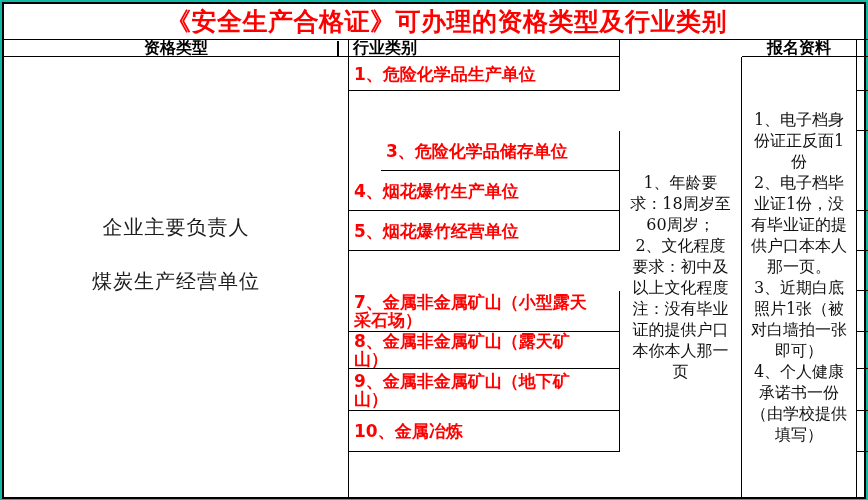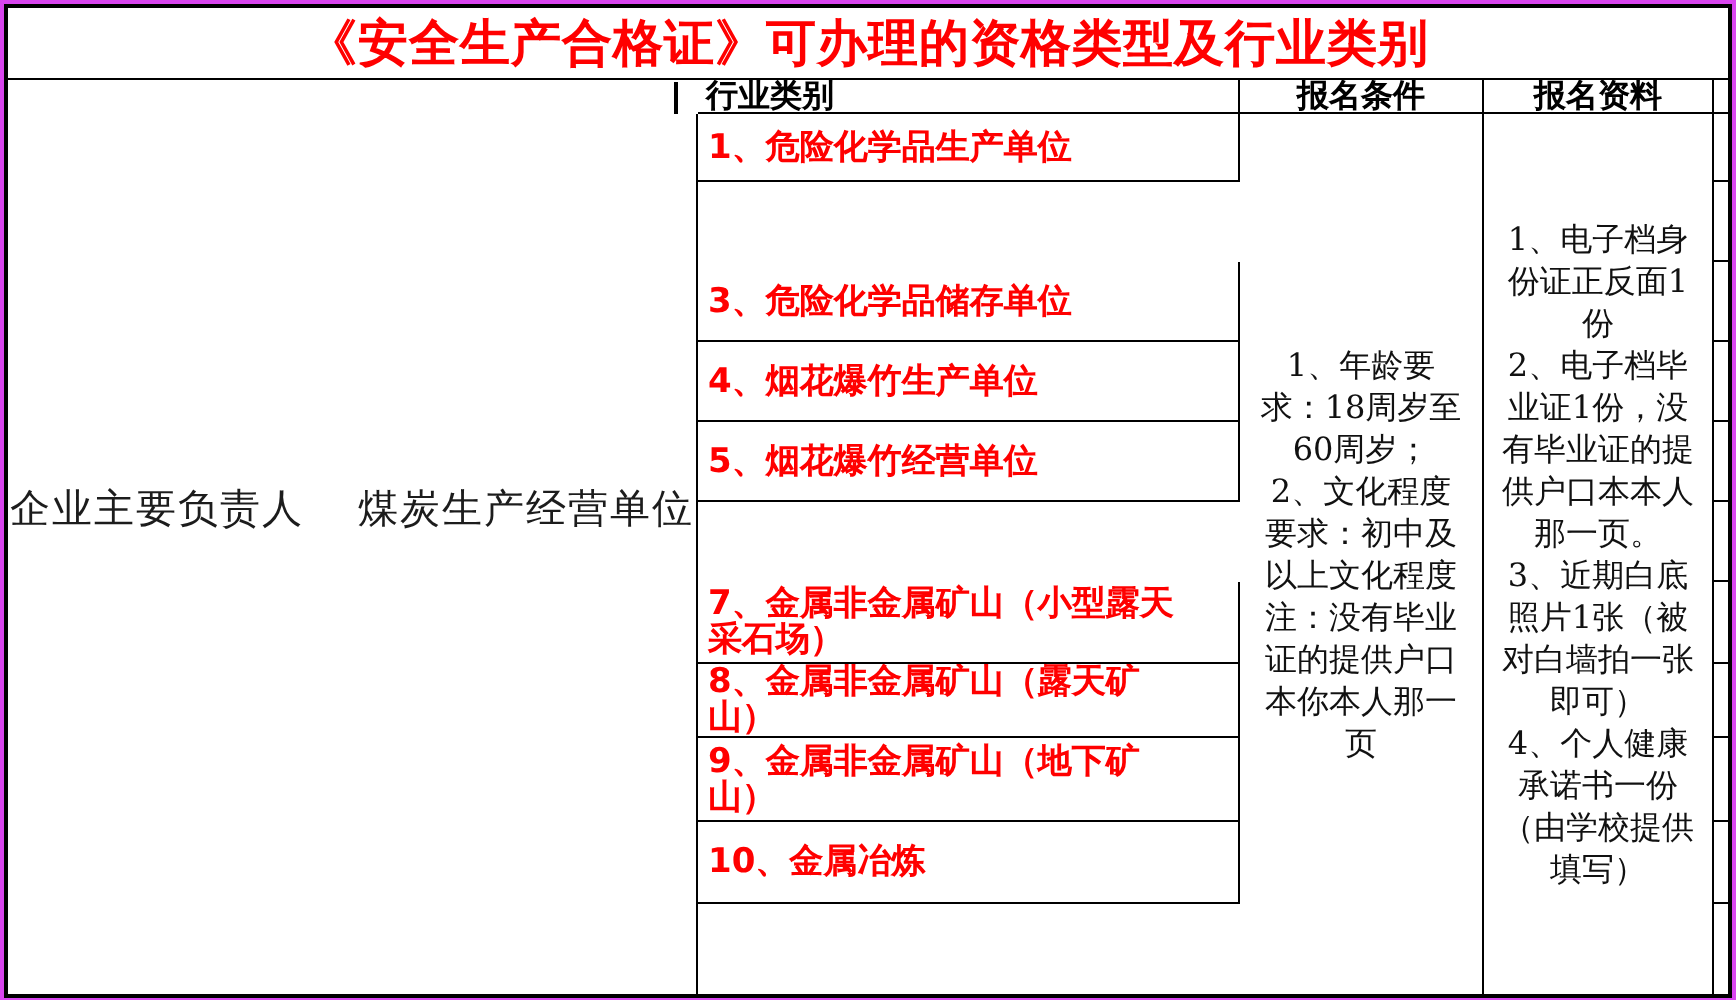--- a/index.html
+++ b/index.html
@@ -1,20 +1,20 @@
 <!DOCTYPE html>
 <html><head>
 <meta charset="utf-8">
 <style>
   html, body { margin: 0; padding: 0; background: #ffffff; }
   .screen {
     position: relative;
     width: 868px;
     height: 500px;
-    background: #d946ef;
+    background: #14b8a6;
     overflow: hidden;
     font-family: "DejaVu Sans", "Liberation Sans", sans-serif;
   }
   .table {
     position: absolute;
     left: 2px;
     top: 2px;
     width: 864px;
     height: 497px;
     box-sizing: border-box;
@@ -60,21 +60,21 @@
   .h-ind  { grid-column: 2; justify-content: flex-start; padding-left: 4px; }
   .h-cond { grid-column: 3; }
   .h-mat  { grid-column: 4; }
   .h-edge { grid-column: 5; border-right: none; }
   
   .qual-cell {
     grid-column: 1;
     grid-row: 3 / 14;
     border-bottom: none;
     display: flex;
-    flex-direction: row;
+    flex-direction: column;
     align-items: center;
     justify-content: center;
     gap: 27px;
     padding-bottom: 46px;
     font-family: "DejaVu Serif", "Liberation Serif", serif;
     font-size: 20px;
     color: #1c1c1c;
     letter-spacing: 1px;
   }
   .cond-cell, .mat-cell {
@@ -100,21 +100,21 @@
     color: #ff0000;
     font-weight: bold;
     font-size: 17px;
     line-height: 18px;
     white-space: pre-line;
   }
   
   .edge-cell { grid-column: 5; border-right: none; }
   .r1  { grid-row: 3; }
   .r2  { grid-row: 4; }
-  .r3  { grid-row: 5; }
+  .r3  { grid-row: 5; margin-left: 32px; }
   .r4  { grid-row: 6; }
   .r5  { grid-row: 7; }
   .r6  { grid-row: 8; }
   .r7  { grid-row: 9; }
   .r8  { grid-row: 10; }
   .r9  { grid-row: 11; }
   .r10 { grid-row: 12; }
   .r11 { grid-row: 13; border-bottom: none; }
   
   .header-divider-artifact {
@@ -127,22 +127,22 @@
   }
 </style>
 </head>
 <body>
 
 <div class="screen">
   <div class="table">
 
     <div class="cell title-cell">《安全生产合格证》可办理的资格类型及行业类别</div>
 
+    <div class="cell header-cell h-qual">资格类型</div>
     <div class="cell header-cell h-ind">行业类别</div>
-    <div class="cell header-cell h-cond">报名条件</div>
     <div class="cell header-cell h-mat">报名资料</div>
     <div class="cell header-cell h-edge"></div>
 
     <div class="cell qual-cell">
       <div>企业主要负责人</div>
       <div>煤炭生产经营单位</div>
     </div>
 
     <div class="cell ind-cell r1">1、危险化学品生产单位</div>
     <div class="cell ind-cell r3">3、危险化学品储存单位</div>

